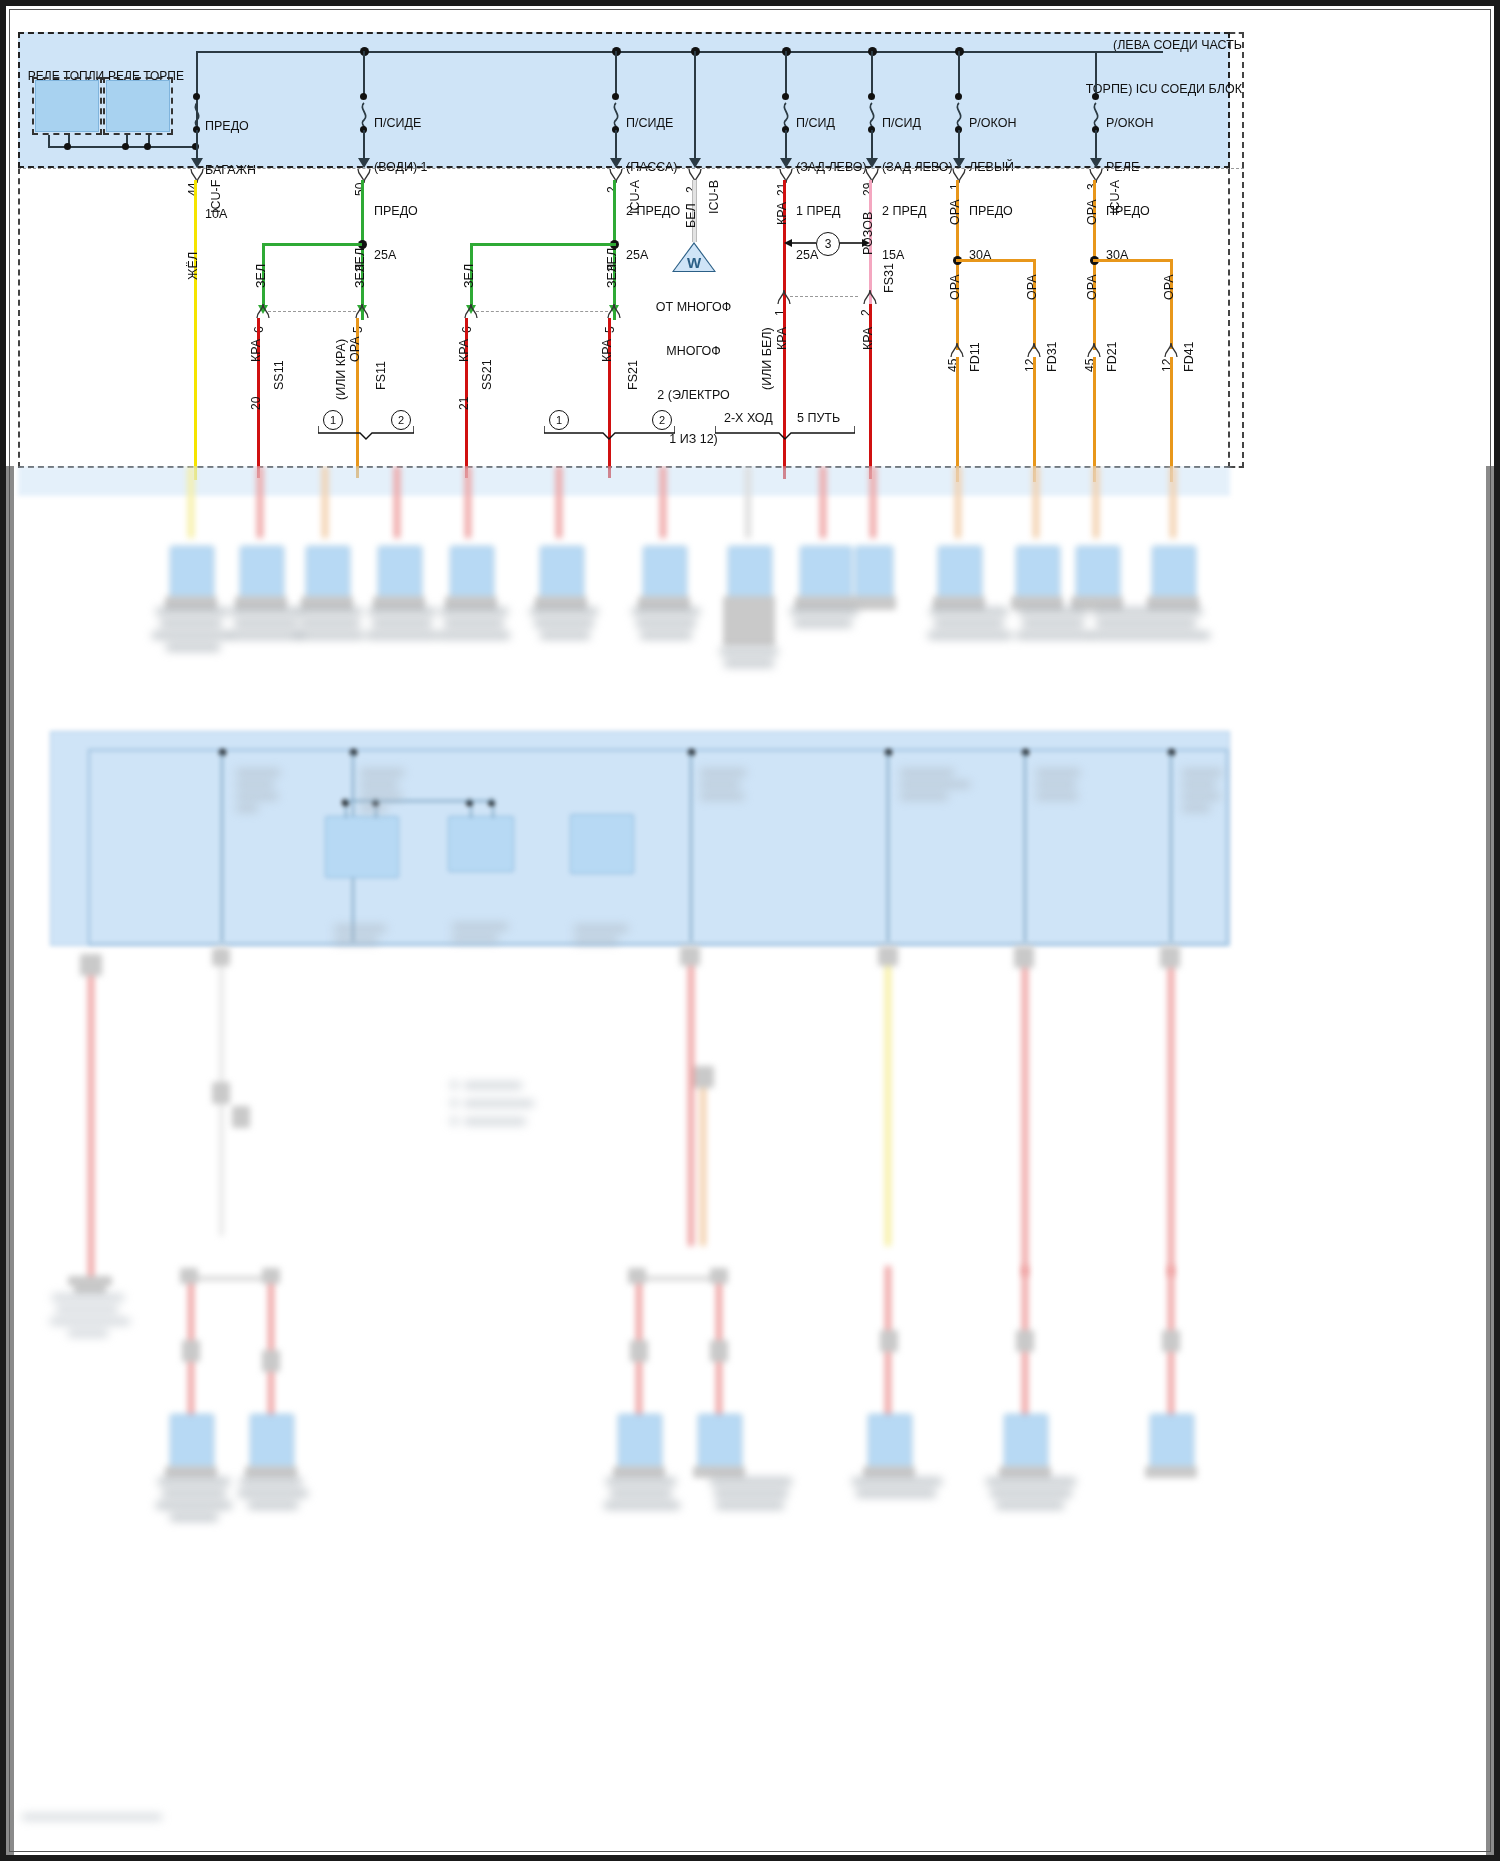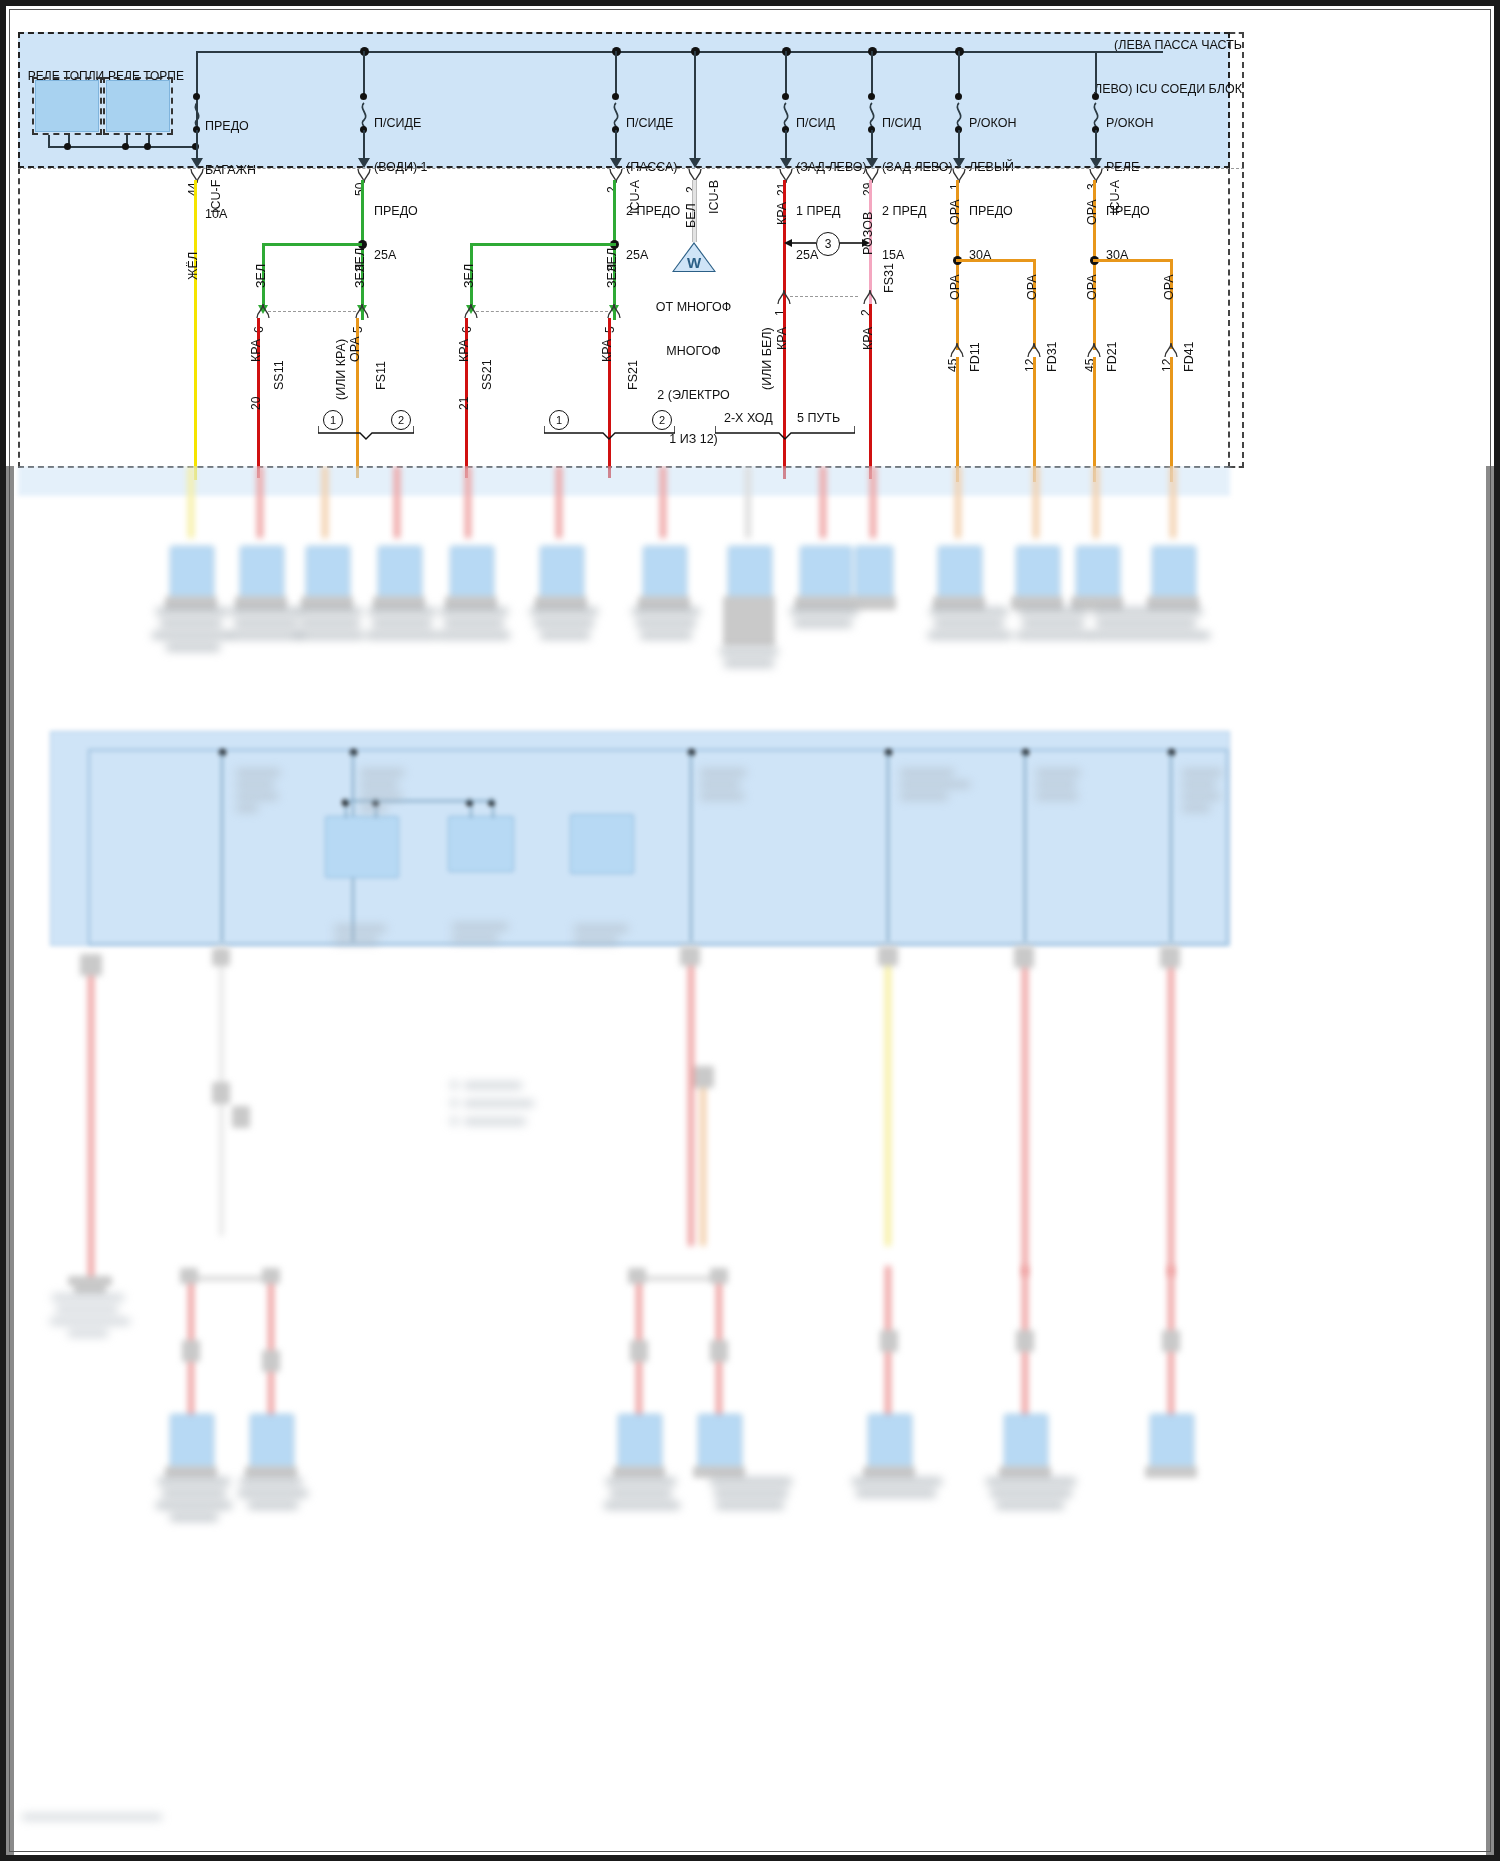--- a/index.html
+++ b/index.html
@@ -62,22 +62,22 @@
 
 <div id="page">
 
   <div class="icu-block" style="left:18px;top:32px;width:1212px;height:136px;"></div>
 
   <div class="dashed-box" style="left:18px;top:168px;width:1212px;height:300px;border-top:none;"></div>
 
   <div class="dashed-box" style="left:1230px;top:32px;width:14px;height:436px;border-left:none;"></div>
 
   <div class="txt" style="right:258px;top:8px;font-size:12.5px;text-align:right;">
-    <div>(ЛЕВА ПАССА ЧАСТЬ</div>
-    <div>ЛЕВО) ICU СОЕДИ БЛОК</div>
+    <div>(ЛЕВА СОЕДИ ЧАСТЬ</div>
+    <div>ТОРПЕ) ICU СОЕДИ БЛОК</div>
   </div>
 
   <div class="txt" style="left:26px;top:41px;font-size:12px;text-align:center;width:80px;">
     <div>РЕЛЕ ТОПЛИ</div>
     <div>КРЫШК</div>
   </div>
   <div class="txt" style="left:105px;top:41px;font-size:12px;text-align:center;width:82px;">
     <div>РЕЛЕ ТОРПЕ</div>
     <div>БАГАЖН</div>
   </div>

